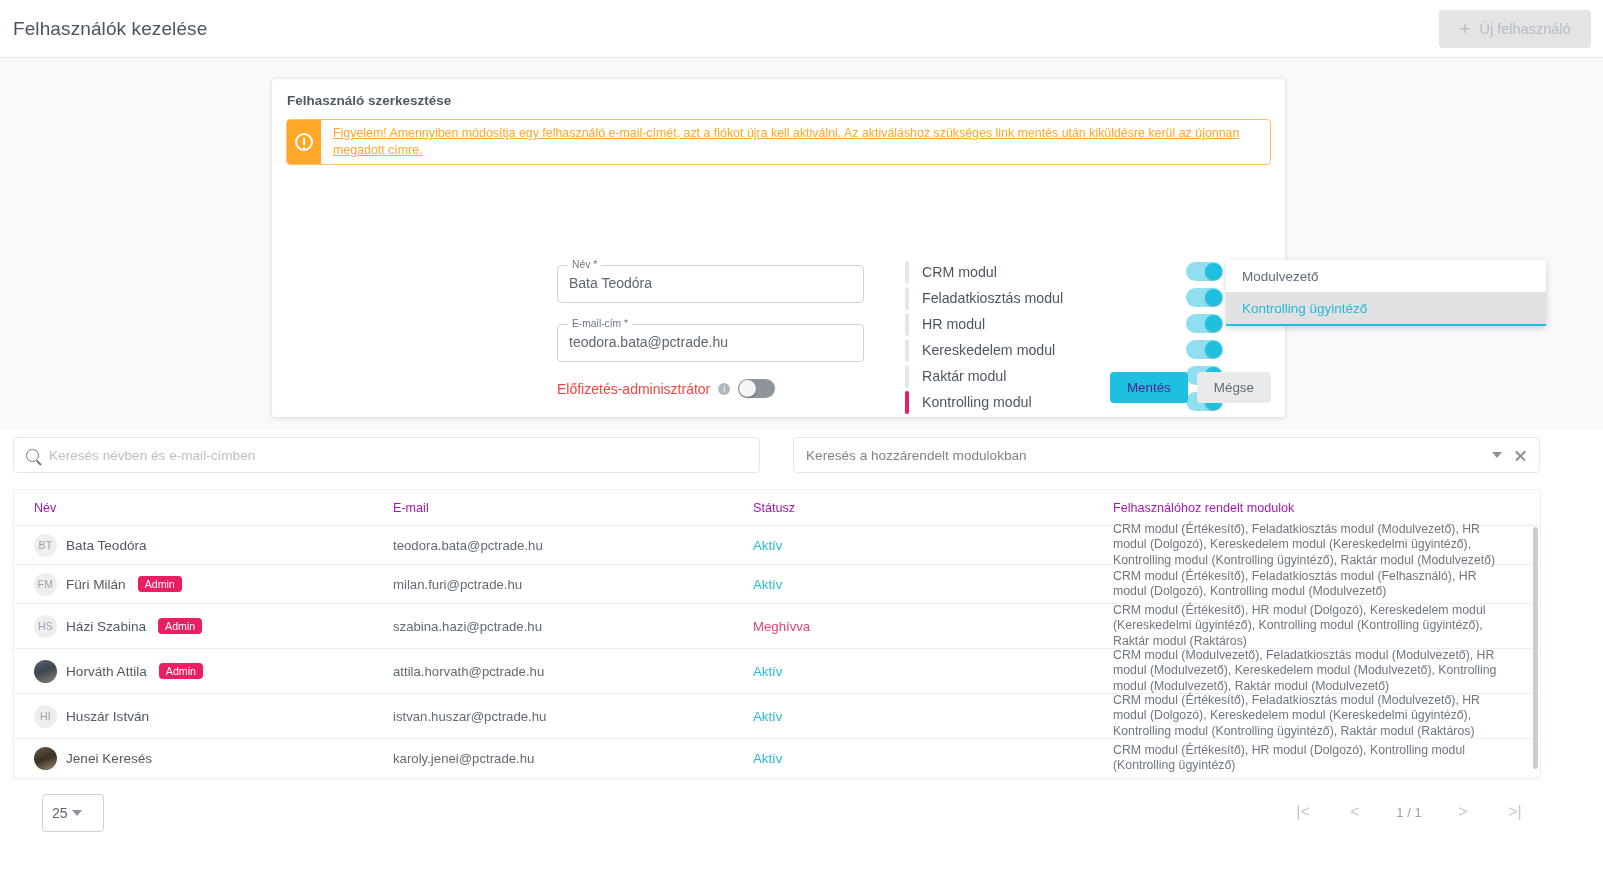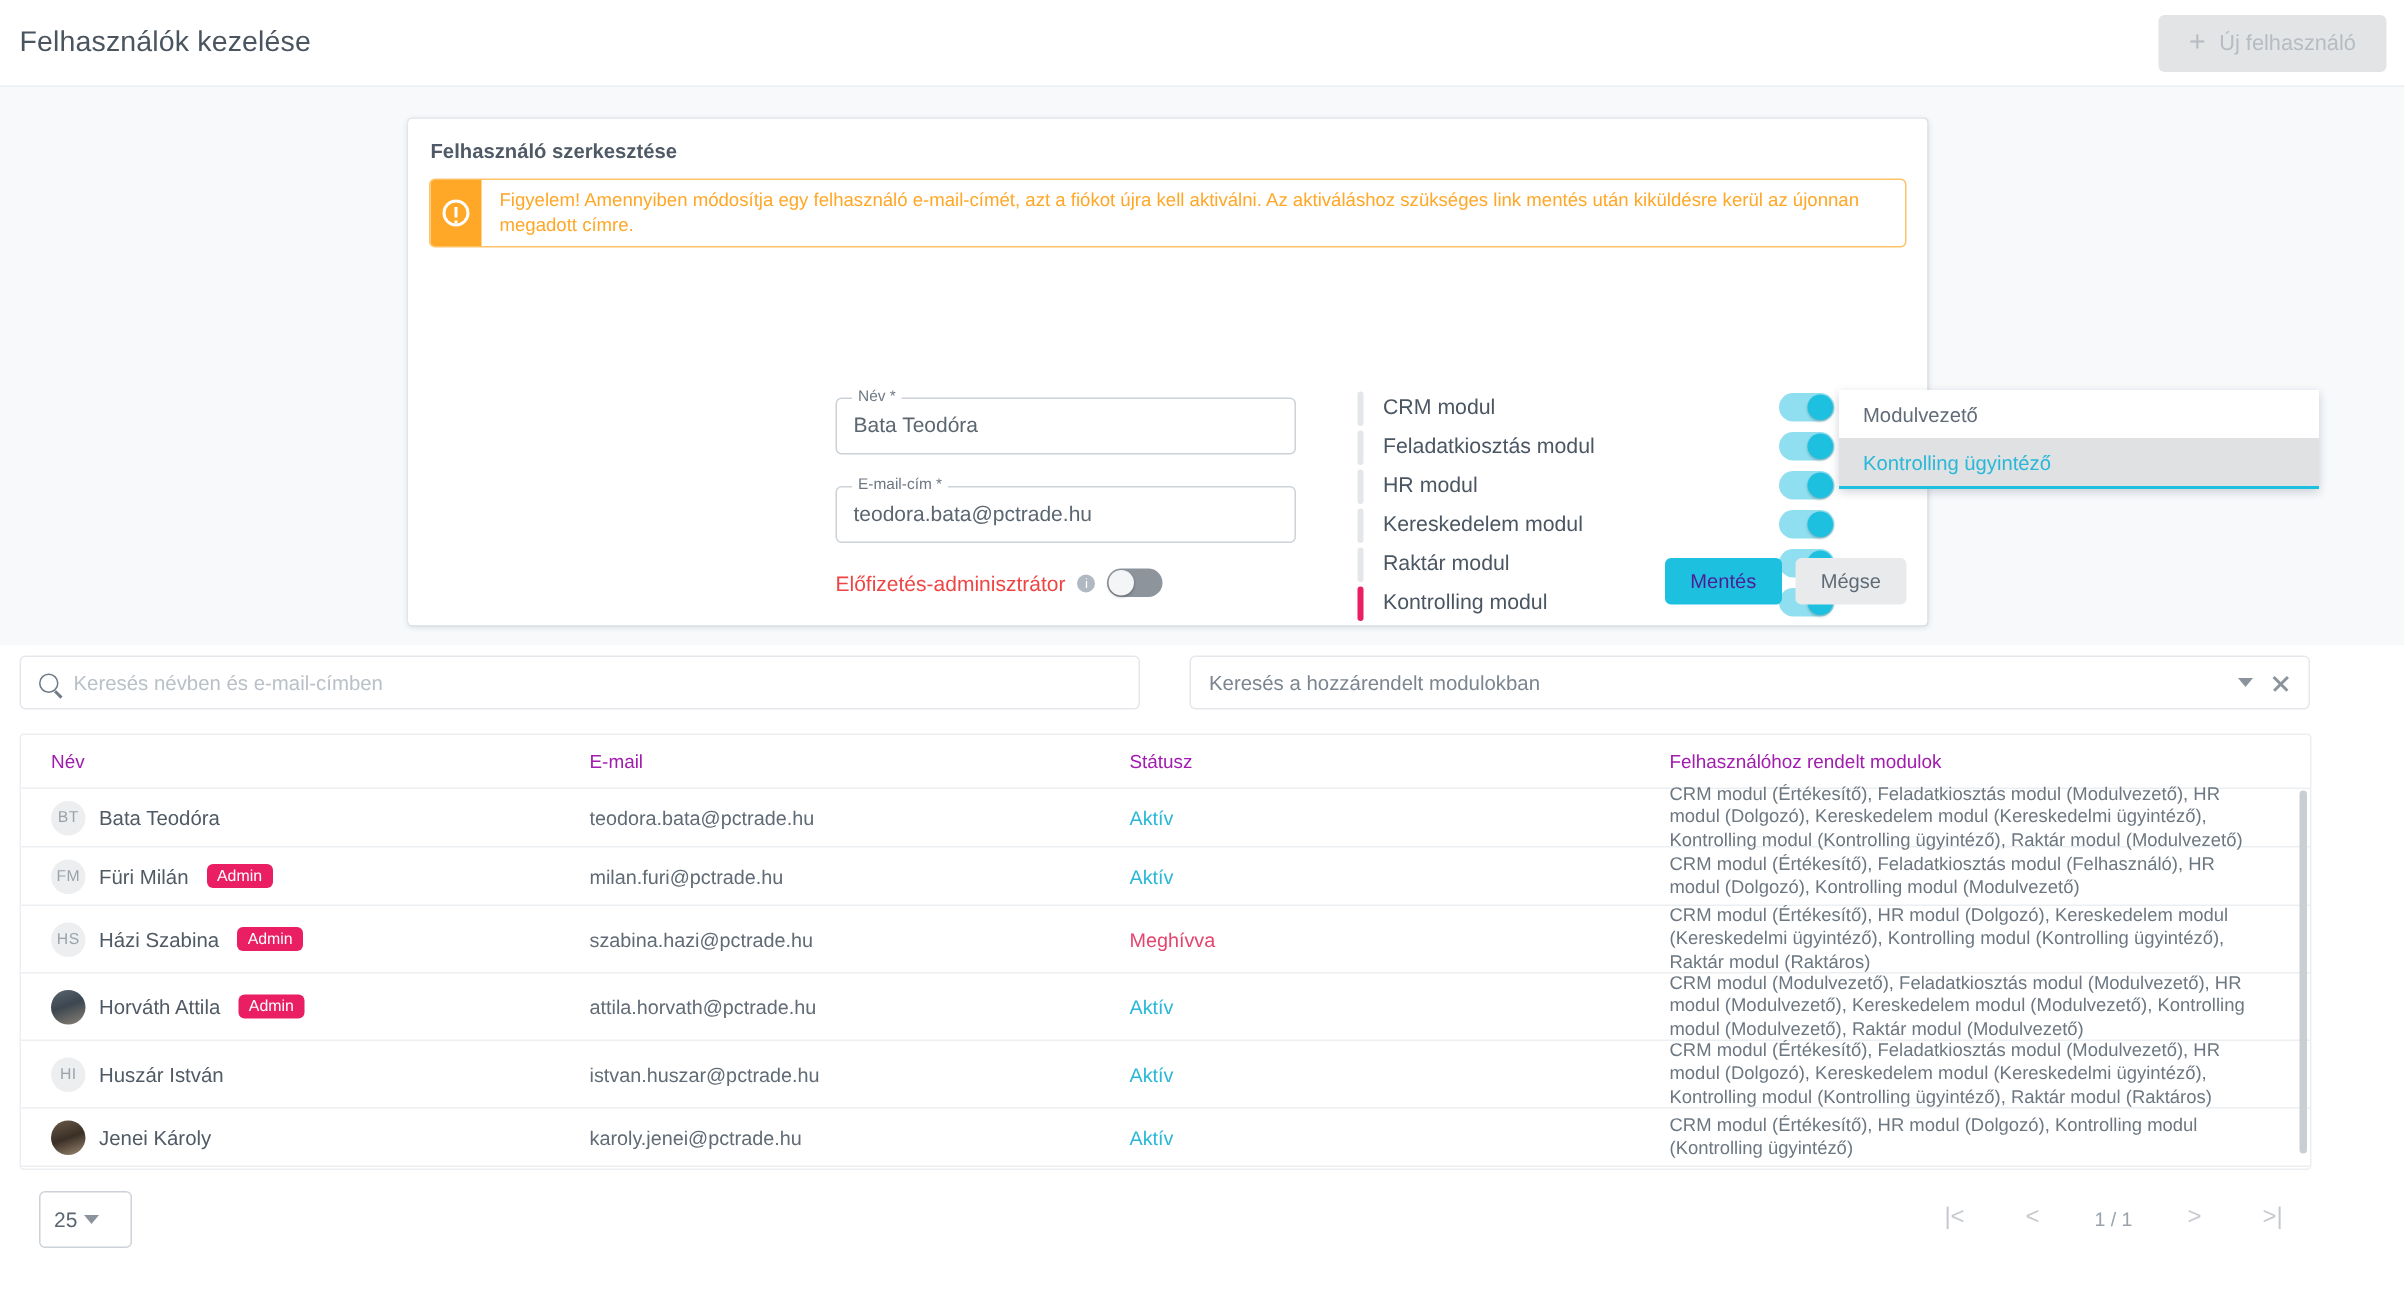--- a/index.html
+++ b/index.html
@@ -48,21 +48,21 @@
     width: 34px; background: #ffa726; display:flex; align-items:center; justify-content:center; flex:0 0 34px;
   }
   .warn-ico { width:18px; height:18px; border:2px solid #fff; border-radius:50%; position:relative; }
   .warn-ico:before {
     content:""; position:absolute; left:6px; top:2.5px; width:2px; height:7px; background:#fff;
   }
   .warn-ico:after {
     content:""; position:absolute; left:6px; top:11.5px; width:2px; height:2px; background:#fff;
   }
   .warn-text {
-    padding: 5px 12px 0 12px; font-size: 12.4px; line-height: 17px; color:#ffa726;
+    padding: 5px 12px 0 12px; font-size: 12.4px; line-height: 17px; color:#ffa726;text-decoration:underline;
   }
 
   
   .field {
     position: absolute; width: 307px; height: 38px;
     border: 1px solid #ccd2d8; border-radius: 4px; background:#fff;
   }
   .field .legend {
     position: absolute; left: 10px; top: -7px; background:#fff; padding: 0 4px;
     font-size: 10.3px; color: #6c7783; white-space: nowrap;
@@ -168,21 +168,21 @@
   .c-mods { left: 1099px; width: 400px; font-size: 12.3px; line-height: 15.5px; color:#6d7781; }
 
   .scrollbar {
     position:absolute; right: 2px; top: 37px; width: 5px; height: 242px;
     background:#c9ced3; border-radius: 3px;
   }
 
   
   .footer { position:absolute; left:0; top: 781px; width: 1603px; height: 95px; background:#fff; }
   .pagesize {
-    position:absolute; left: 26px; top: 13px; width: 62px; height: 38px;
+    position:absolute; left: 42px; top: 13px; width: 62px; height: 38px;
     border:1px solid #ccd2d8; border-radius: 4px; display:flex; align-items:center;
     justify-content: space-between; padding: 16px 9px;
   }
   .pagesize .v { font-size: 14px; color:#5b6670; }
   .pager { position:absolute; right: 62px; top: 22px; display:flex; align-items:center; gap: 0; }
   .pg-btn { width: 52px; text-align:center; font-size: 16px; color:#c3c9cf; }
   .pg-label { width: 56px; text-align:center; font-size: 13px; color:#9aa3ab; }
 </style>
 </head>
 <body>
@@ -351,21 +351,21 @@
         <span class="nm">Huszár István</span>
       </div>
       <div class="cell c-email">istvan.huszar@pctrade.hu</div>
       <div class="cell c-status st-aktiv">Aktív</div>
       <div class="cell c-mods">CRM modul (Értékesítő), Feladatkiosztás modul (Modulvezető), HR modul (Dolgozó), Kereskedelem modul (Kereskedelmi ügyintéző), Kontrolling modul (Kontrolling ügyintéző), Raktár modul (Raktáros)</div>
     </div>
 
     <div class="trow" style="height:39px">
       <div class="cell c-name">
         <span class="avatar photo2"></span>
-        <span class="nm">Jenei Károly</span>
+        <span class="nm">Jenei Keresés</span>
       </div>
       <div class="cell c-email">karoly.jenei@pctrade.hu</div>
       <div class="cell c-status st-aktiv">Aktív</div>
       <div class="cell c-mods">CRM modul (Értékesítő), HR modul (Dolgozó), Kontrolling modul (Kontrolling ügyintéző)</div>
     </div>
 
     <div class="trow" style="height:39px">
       
     </div>
 

